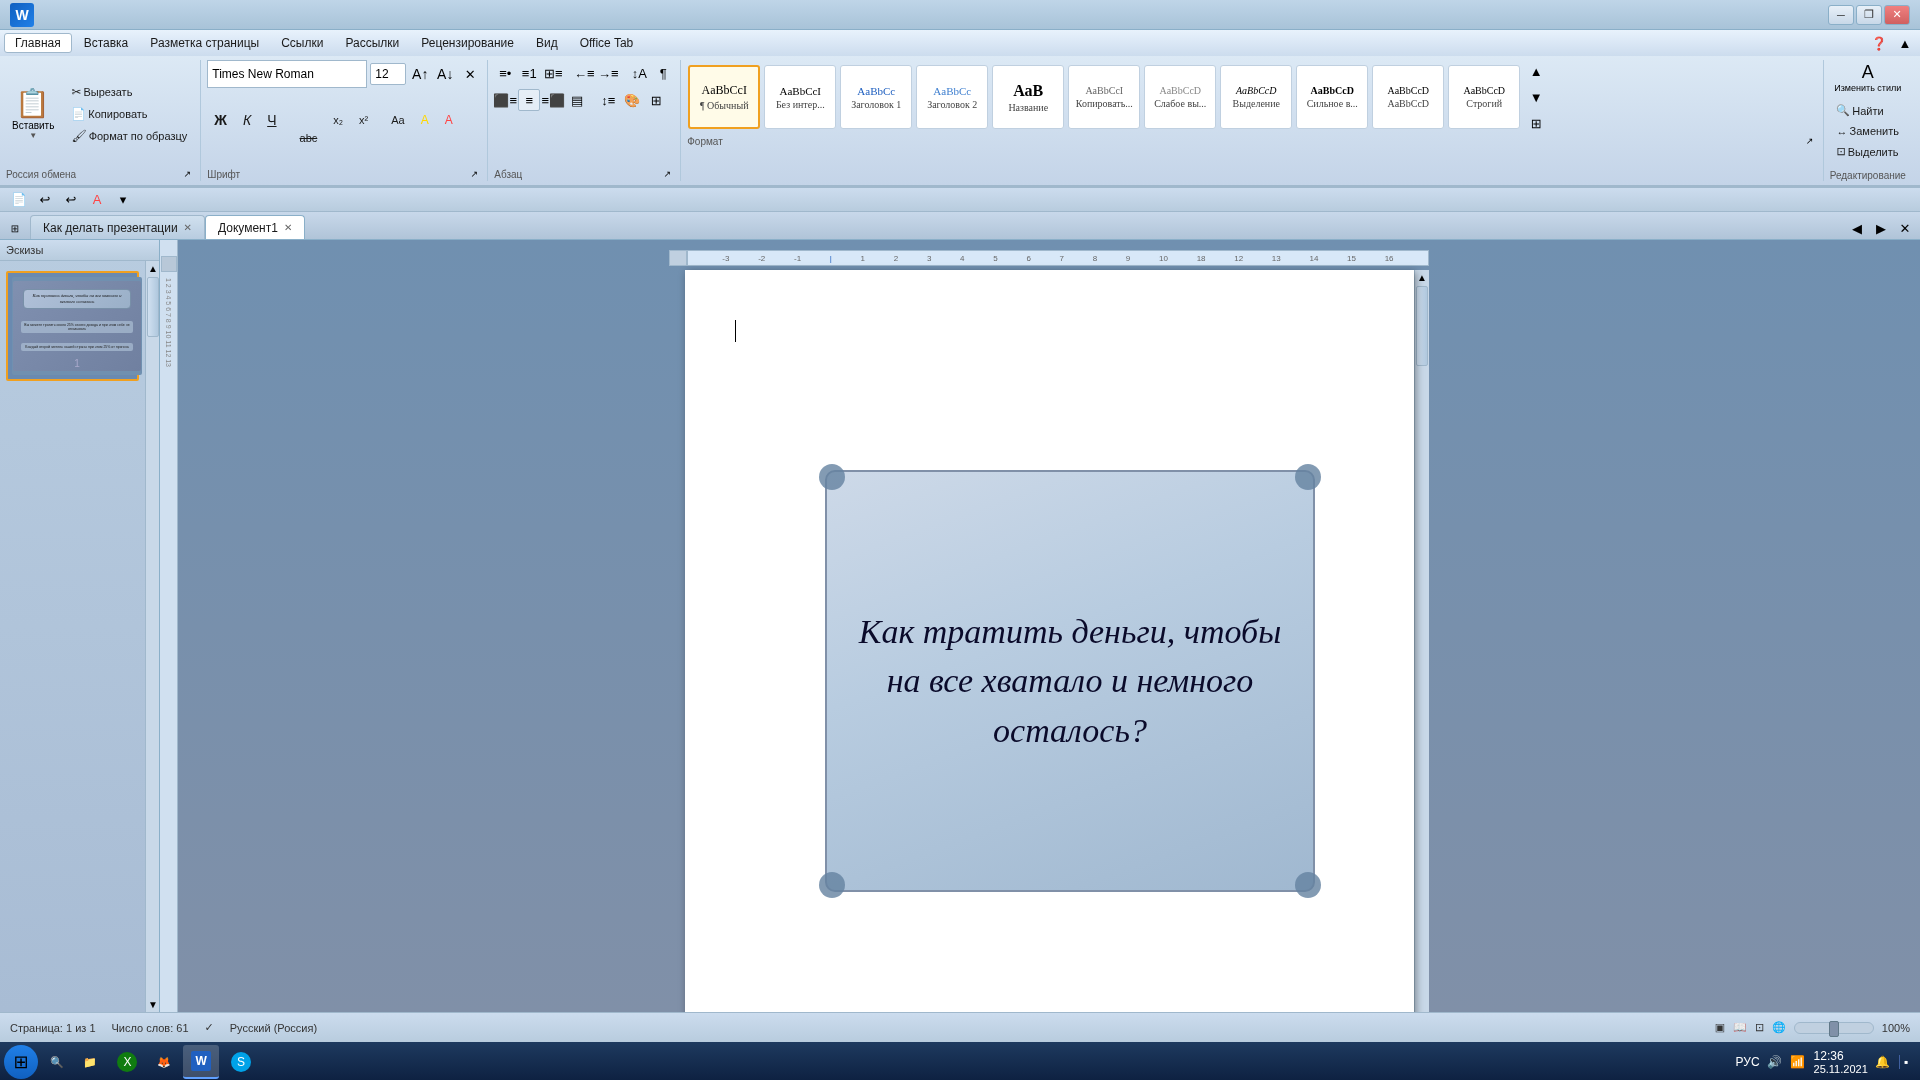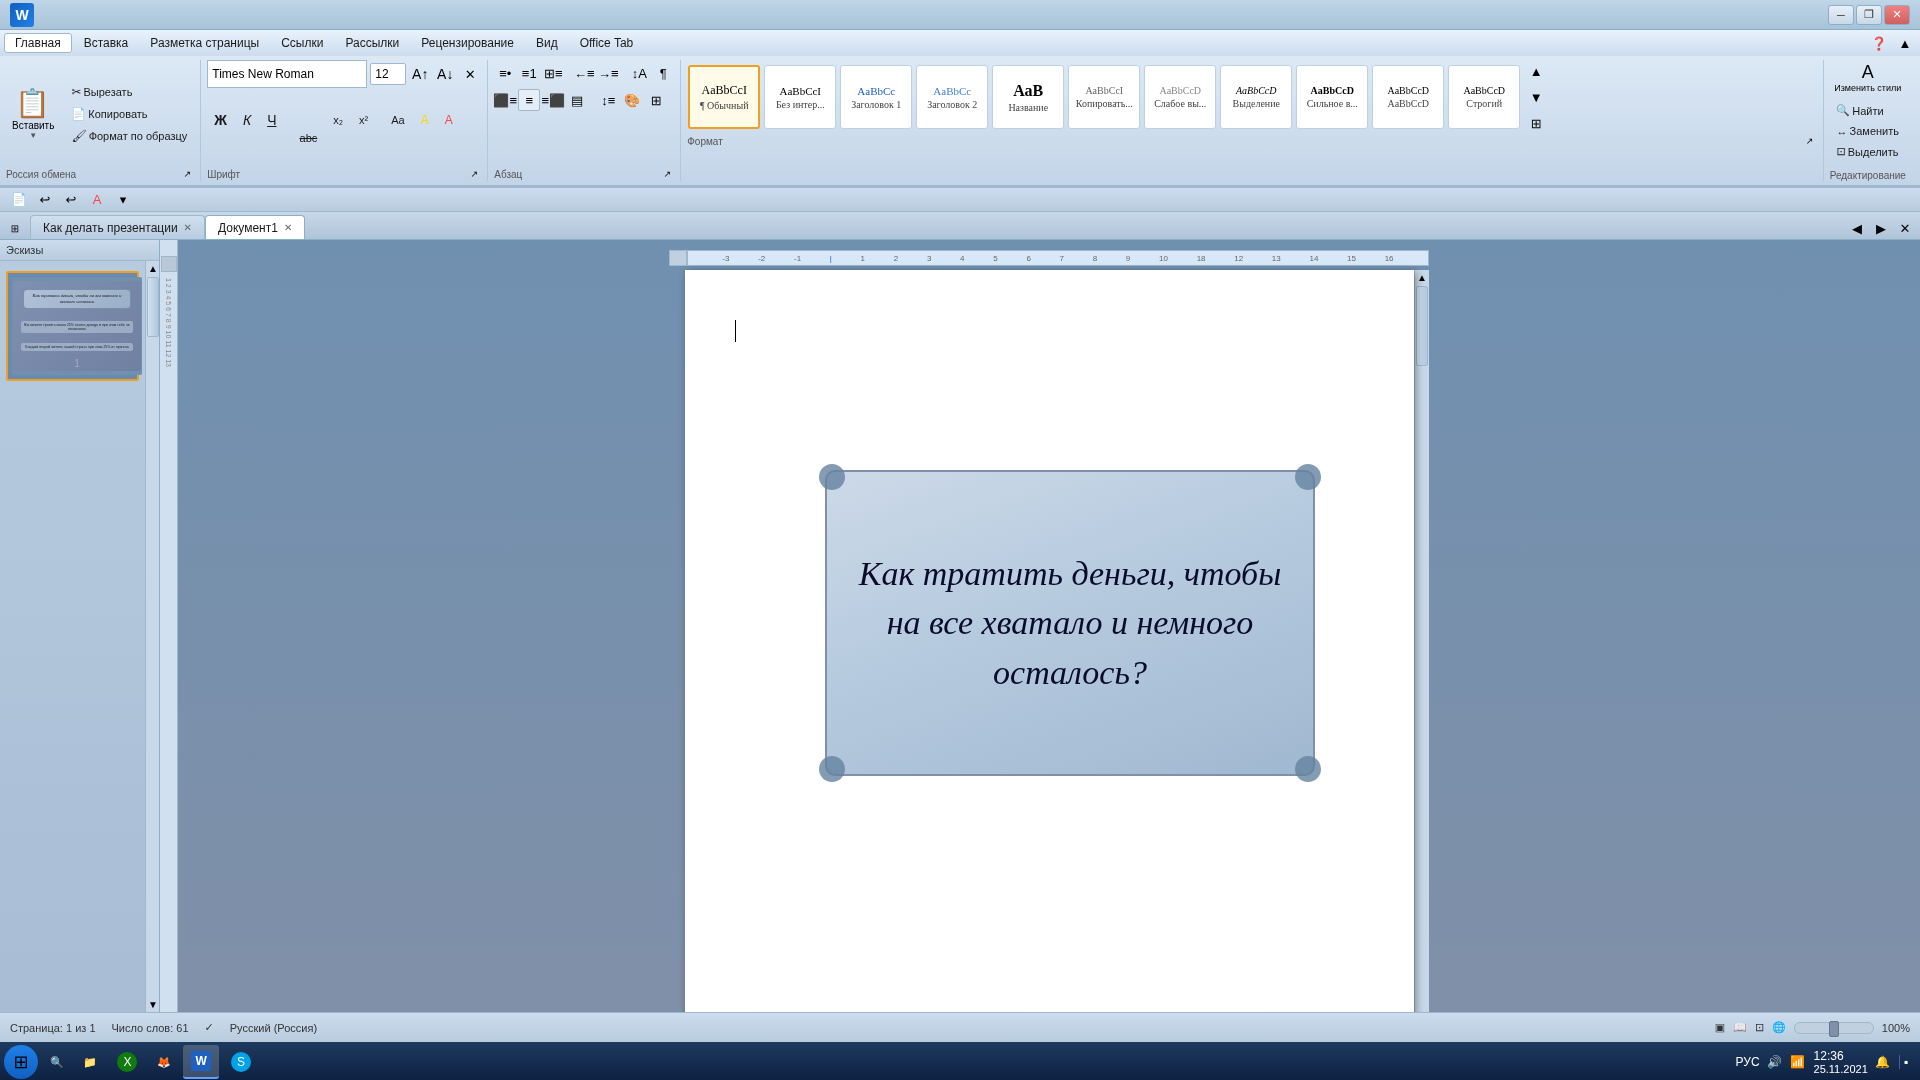--- a/index.html
+++ b/index.html
@@ -690,21 +690,21 @@
               <span>16</span>
           </div>
         </div>
       </div>
 
       <div style="display:flex;width:760px;">
         <div class="page">
 
           <div class="cursor-line"></div>
 
-          <div style="position:absolute;top:200px;left:140px;width:490px;height:306px;">
+          <div style="position:absolute;top:200px;left:140px;width:490px;height:422px;">
 
             <div style="position:absolute;top:-6px;left:-6px;width:26px;height:26px;background:rgba(100,130,160,0.8);border-radius:50%;z-index:2;"></div>
             <div style="position:absolute;top:-6px;right:-6px;width:26px;height:26px;background:rgba(100,130,160,0.8);border-radius:50%;z-index:2;"></div>
             <div style="position:absolute;bottom:-6px;left:-6px;width:26px;height:26px;background:rgba(100,130,160,0.8);border-radius:50%;z-index:2;"></div>
             <div style="position:absolute;bottom:-6px;right:-6px;width:26px;height:26px;background:rgba(100,130,160,0.8);border-radius:50%;z-index:2;"></div>
 
             <div style="position:absolute;top:0;left:0;right:0;bottom:0;background:linear-gradient(160deg,#cdd9e8 0%,#b8cce0 40%,#a0b8d0 100%);border:2px solid #8090a8;border-radius:10px;display:flex;align-items:center;justify-content:center;text-align:center;padding:20px;">
               <div style="font-family:'Times New Roman',serif;font-style:italic;font-size:34px;color:#0a0a2a;line-height:1.45;">Как тратить деньги, чтобы на все хватало и немного осталось?</div>
             </div>
           </div>

